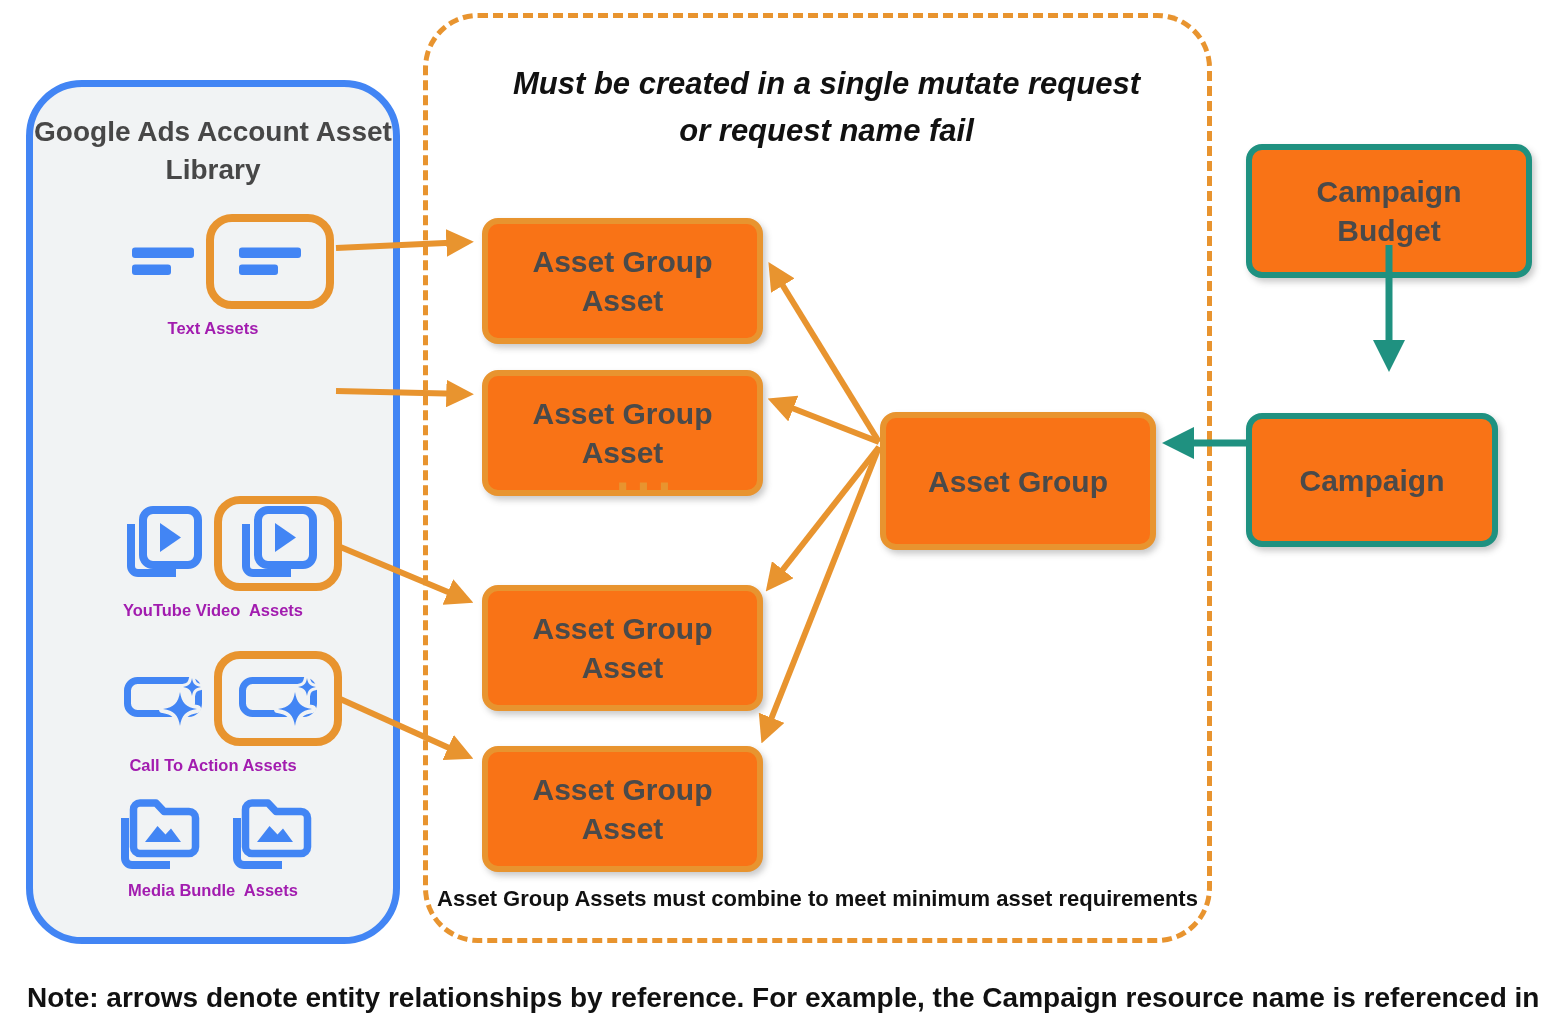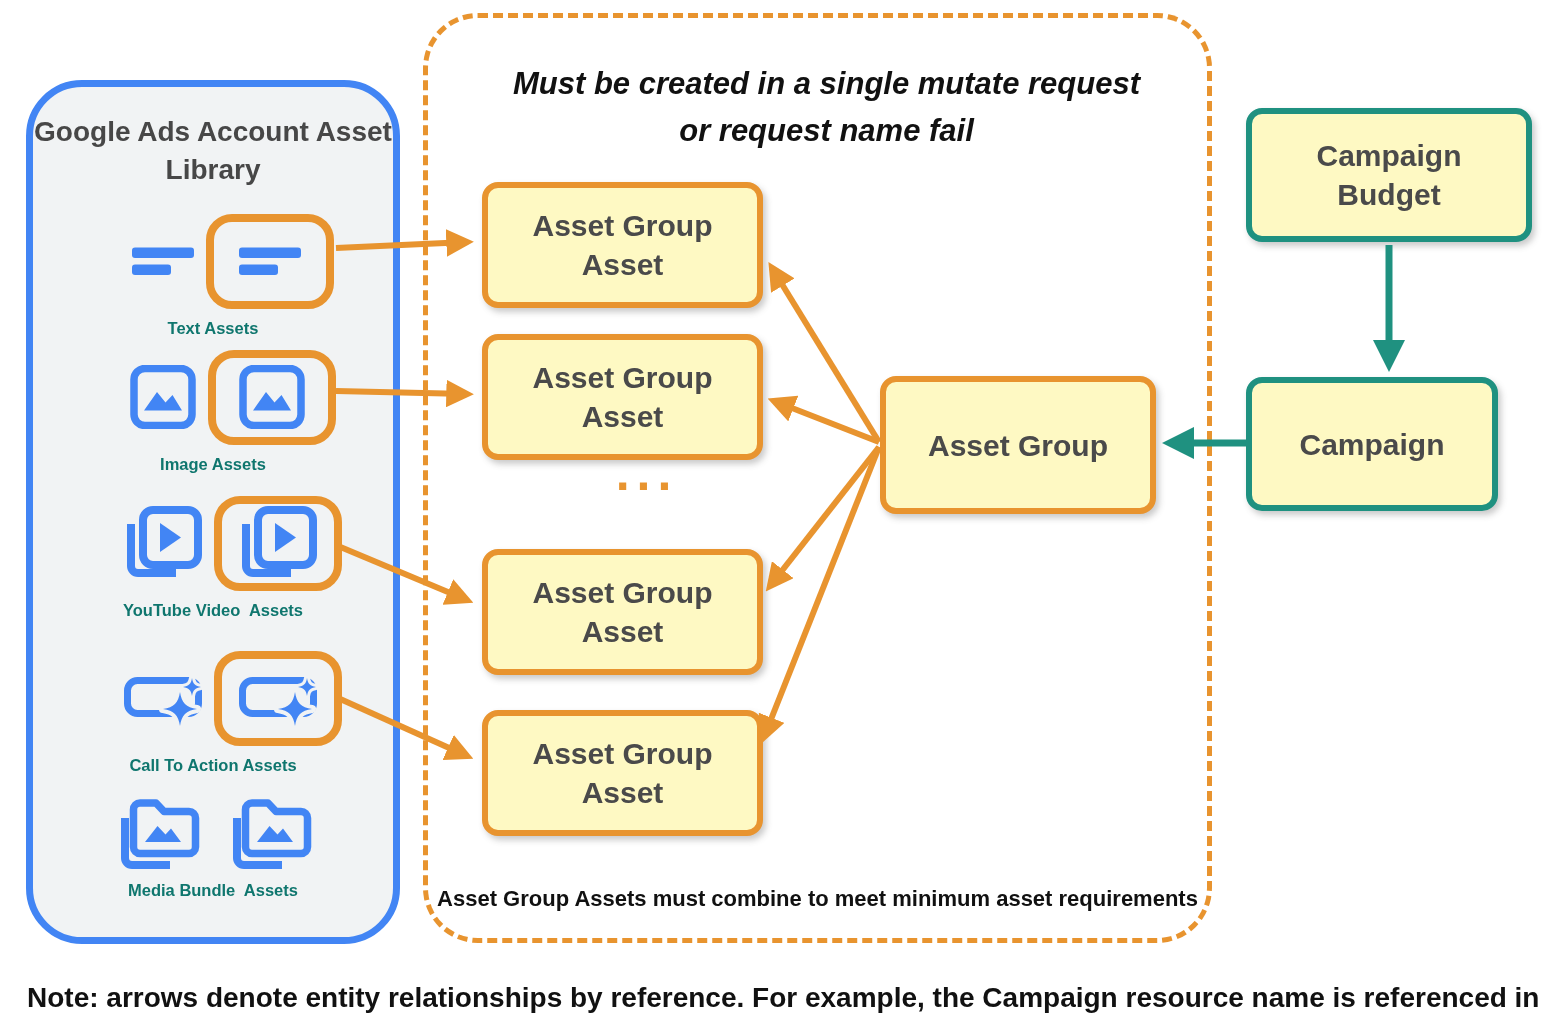--- a/index.html
+++ b/index.html
@@ -16,41 +16,41 @@
     font-size:28px;line-height:38px;font-weight:bold;color:#474747;
   }
   .lib-row{position:absolute;left:0;width:100%;display:flex;flex-direction:column;align-items:center;}
   .icon-pair{display:flex;align-items:center;justify-content:center;gap:12px;transform:translateX(20px);height:96px;}
   .icon-pair.no-shift{transform:translateX(4px);gap:26px;}
   .icon-outline{
     box-sizing:border-box;width:128px;height:95px;border:8px solid #E8942F;border-radius:26px;
     display:flex;align-items:center;justify-content:center;flex:0 0 auto;
   }
   .plain-icon{display:flex;align-items:center;justify-content:center;flex:0 0 auto;}
-  .lib-label{margin-top:10px;font-size:16.5px;font-weight:bold;color:#0f766e;white-space:pre;text-align:center;}
+  .lib-label{margin-top:10px;font-size:16.5px;font-weight:bold;color:#a21caf;white-space:pre;text-align:center;}
 
   .mutate-panel{
     position:absolute;left:423px;top:13px;width:789px;height:930px;
     box-sizing:border-box;border:5px dashed #E8942F;border-radius:55px;background:#ffffff;
   }
   .mutate-title{
     position:absolute;left:9px;top:42px;width:100%;text-align:center;
     font-size:31px;line-height:47px;font-weight:bold;font-style:italic;color:#111111;
   }
   .mutate-footnote{
     position:absolute;left:0;top:868px;width:100%;text-align:center;
     font-size:22px;font-weight:bold;color:#111111;
   }
 
   
   .node{
-    position:absolute;box-sizing:border-box;background:#fef9c3;
+    position:absolute;box-sizing:border-box;background:#f97316;
     display:flex;flex-direction:column;align-items:center;justify-content:center;text-align:center;
     font-weight:bold;color:#4A4A4A;box-shadow:3px 4px 6px rgba(80,80,80,.3);
-    font-size:30px;line-height:39px;border-radius:16px;
+    font-size:30px;line-height:39px;border-radius:16px;margin-top:36px;
   }
   .orange-node{border:6px solid #E8942F;}
   .teal-node{border:6px solid #1F9180;}
   .agab{left:482px;width:281px;height:126px;}
   .ellipsis{
     position:absolute;left:492px;top:448px;width:310px;text-align:center;
     color:#E8942F;font-size:50px;font-weight:bold;letter-spacing:7px;line-height:50px;
   }
   .note{
     position:absolute;left:27px;top:982px;font-size:28px;font-weight:bold;color:#111111;
@@ -106,37 +106,20 @@
           <span class="plain-icon">
             <svg width="62" height="28">
                 <use href="#sym-text"></use>
               </svg>
           </span>
         </span>
       </div>
       <div class="lib-label">Text Assets</div>
     </div>
 
-    <div class="lib-row" style="top:262px;">
-      <div class="icon-pair">
-        <span class="plain-icon">
-          <svg width="66" height="64">
-              <use href="#sym-image"></use>
-            </svg>
-        </span>
-        <span class="icon-outline">
-          <span class="plain-icon">
-            <svg width="66" height="64">
-                <use href="#sym-image"></use>
-              </svg>
-          </span>
-        </span>
-      </div>
-      <div class="lib-label">Image Assets</div>
-    </div>
 
     <div class="lib-row" style="top:563px;">
       <div class="icon-pair">
         <span class="plain-icon">
           <svg width="78" height="58">
               <use href="#sym-cta"></use>
             </svg>
         </span>
         <span class="icon-outline">
           <span class="plain-icon">

